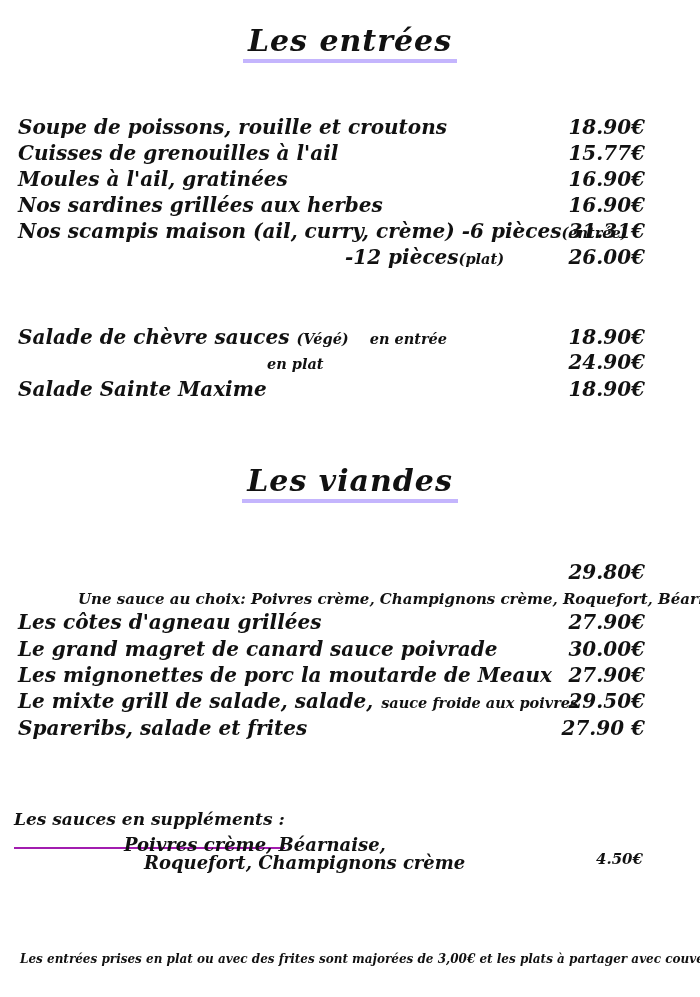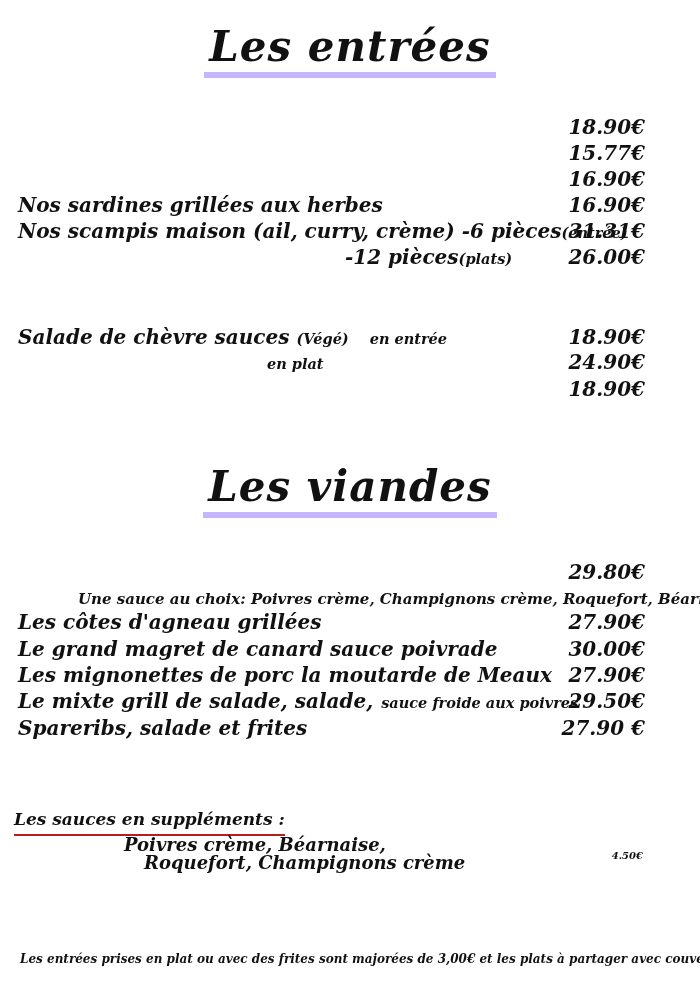--- a/index.html
+++ b/index.html
@@ -18,23 +18,23 @@
     overflow: hidden;
   }
   .section-title {
     position: absolute;
     left: 0;
     right: 0;
     text-align: center;
   }
   .section-title .title-text {
     display: inline-block;
-    font-size: 42px;
+    font-size: 30px;
     line-height: 1.1;
-    border-bottom: 6px solid #c4b5fd;
+    border-bottom: 4px solid #c4b5fd;
     padding: 0 5px 2px 5px;
     letter-spacing: 1px;
     font-style: italic;
   }
   .row {
     position: absolute;
     left: 18px;
     right: 55px;
     font-size: 20px;
     line-height: 1.15;
@@ -61,88 +61,92 @@
     font-size: 15px;
     white-space: nowrap;
   }
   .suppl-heading {
     position: absolute;
     left: 14px;
     font-size: 17px;
   }
   .suppl-heading .underlined {
     display: inline-block;
-    border-bottom: 2px solid #b91c1c;
-    padding-bottom: 5px;
+    border-bottom: 2px solid #a21caf;
+    padding-bottom: 18px;
   }
   .suppl-line {
     position: absolute;
     font-size: 18px;
     white-space: nowrap;
   }
   .suppl-price {
     position: absolute;
     right: 57px;
-    font-size: 10px;
+    font-size: 15px;
   }
   .footer-note {
     position: absolute;
     left: 20px;
     right: 10px;
     font-size: 12px;
     white-space: nowrap;
   }
 </style>
 </head>
 <body>
 
 <div class="section-title" style="top:24px">
   <span class="title-text">Les entrées</span>
 </div>
 
 <div class="row" style="top:116px">
+  <span>Soupe de poissons, rouille et croutons</span>
   <span class="price">18.90€</span>
 </div>
 
 <div class="row" style="top:142px">
+  <span>Cuisses de grenouilles à l'ail</span>
   <span class="price">15.77€</span>
 </div>
 
 <div class="row" style="top:168px">
+  <span>Moules à l'ail, gratinées</span>
   <span class="price">16.90€</span>
 </div>
 
 <div class="row" style="top:194px">
   <span>Nos sardines grillées aux herbes</span>
   <span class="price">16.90€</span>
 </div>
 
 <div class="row" style="top:220px">
   <span>Nos scampis maison (ail, curry, crème) -6 pièces</span><span class="small">(entrée)</span>
   <span class="price">31.31€</span>
 </div>
 
 <div class="row" style="top:246px; left:345px">
-  <span>-12 pièces</span><span class="small">(plats)</span>
+  <span>-12 pièces</span><span class="small">(plat)</span>
   <span class="price">26.00€</span>
 </div>
 
 <div class="row" style="top:326px">
   <span>Salade de chèvre sauces</span>
   <span class="small">(Végé)</span>
   <span class="small variant-gap">en entrée</span>
   <span class="price">18.90€</span>
 </div>
 
 <div class="row small" style="top:356px; left:267px">
   <span>en plat</span>
   <span class="price" style="font-size:20px; top:-5px">24.90€</span>
 </div>
 
 <div class="row" style="top:378px">
+  <span>Salade Sainte Maxime</span>
   <span class="price">18.90€</span>
 </div>
 
 <div class="section-title" style="top:464px">
   <span class="title-text">Les viandes</span>
 </div>
 
 <div class="row" style="top:561px">
   <span class="price">29.80€</span>
 </div>

